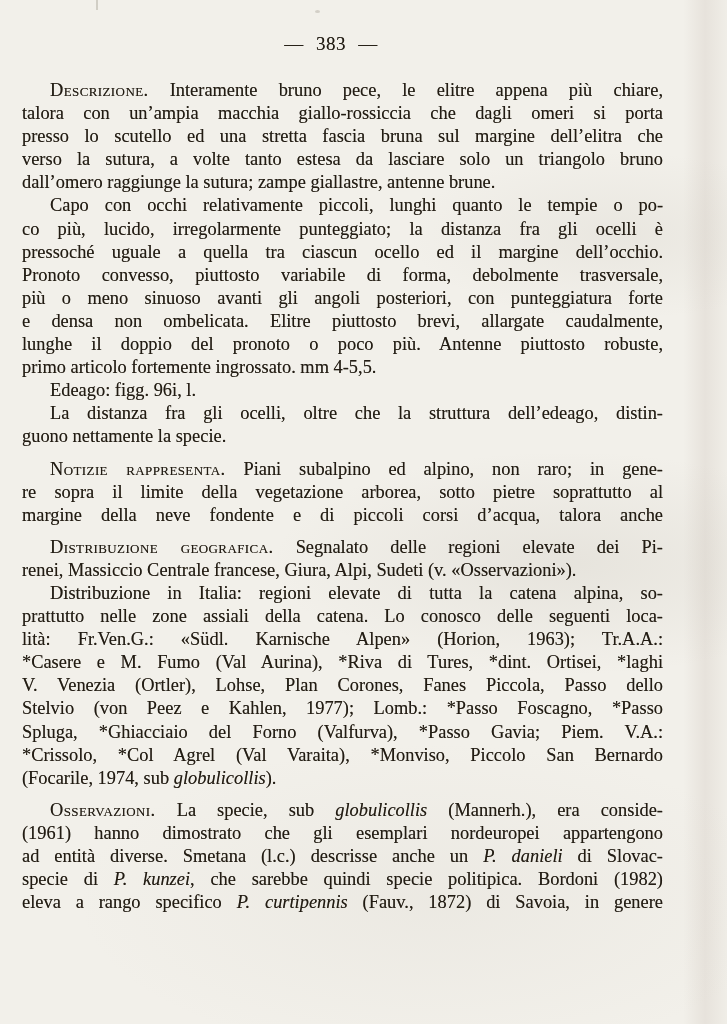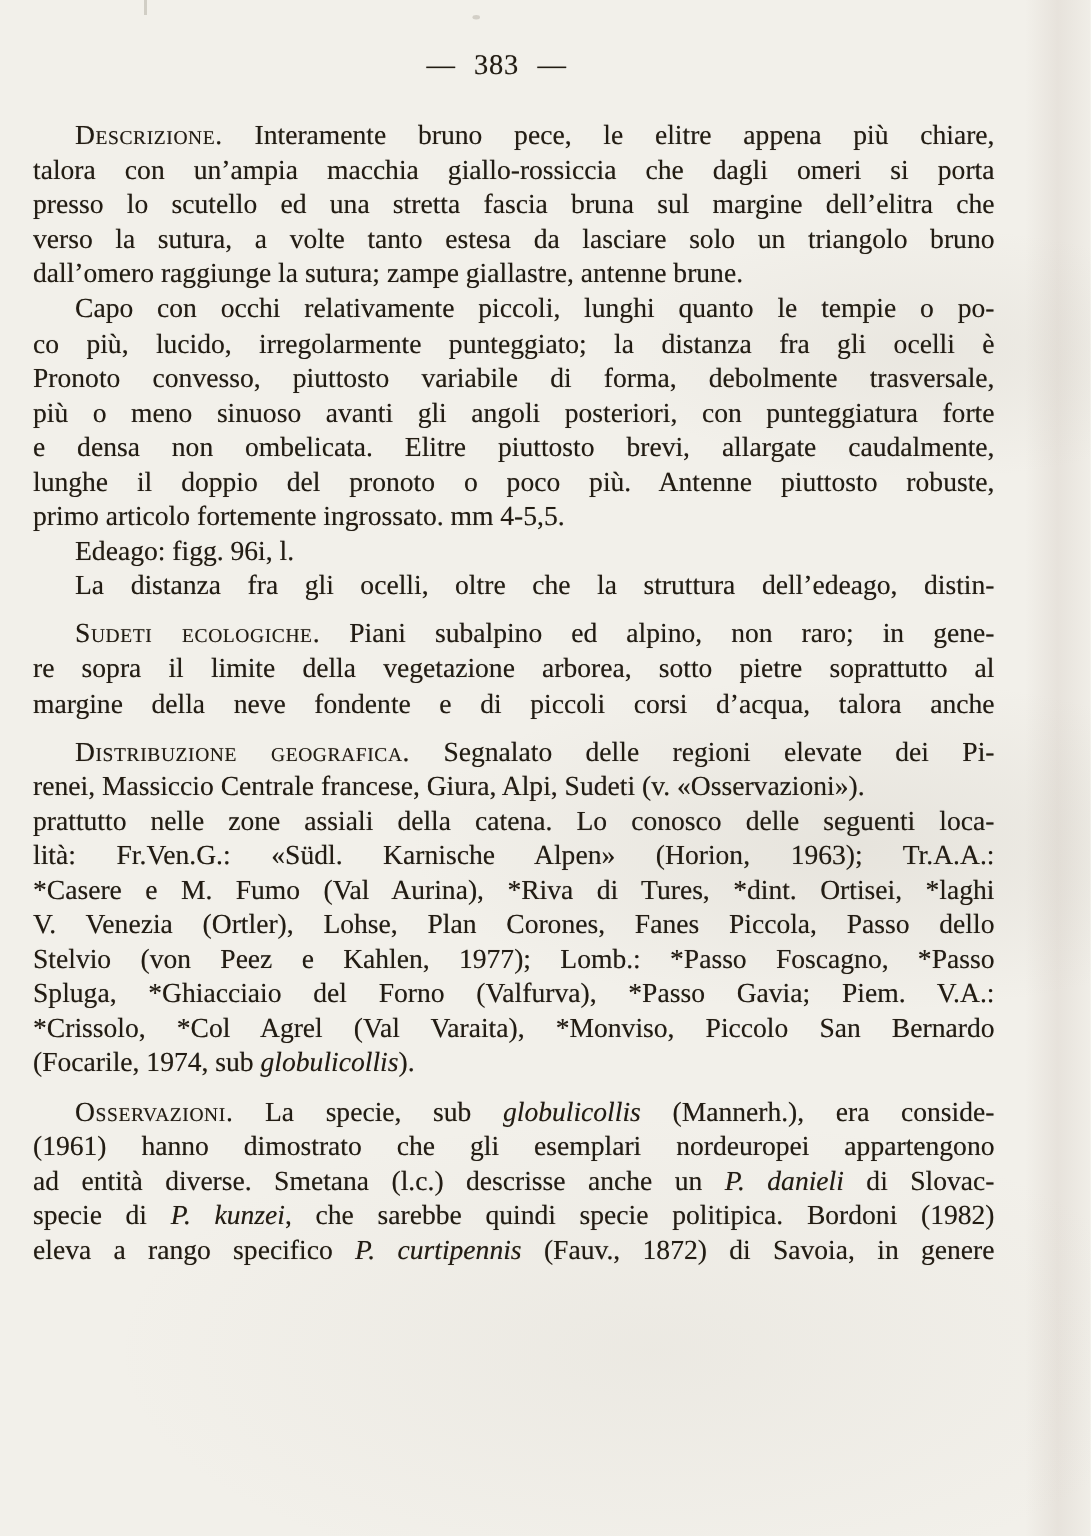--- a/index.html
+++ b/index.html
@@ -57,42 +57,45 @@
       <div class="para">
         <div class="line first"><span class="sc">Descrizione.</span><span class="n"> Interamente bruno pece, le elitre appena più chiare,</span></div>
         <div class="line"><span class="n">talora con un’ampia macchia giallo-rossiccia che dagli omeri si porta</span></div>
         <div class="line"><span class="n">presso lo scutello ed una stretta fascia bruna sul margine dell’elitra che</span></div>
         <div class="line"><span class="n">verso la sutura, a volte tanto estesa da lasciare solo un triangolo bruno</span></div>
         <div class="line last"><span class="n">dall’omero raggiunge la sutura; zampe giallastre, antenne brune.</span></div>
       </div>
       <div class="para">
         <div class="line first"><span class="n">Capo con occhi relativamente piccoli, lunghi quanto le tempie o po-</span></div>
         <div class="line"><span class="n">co più, lucido, irregolarmente punteggiato; la distanza fra gli ocelli è</span></div>
+        <div class="line"><span class="n">pressoché uguale a quella tra ciascun ocello ed il margine dell’occhio.</span></div>
         <div class="line"><span class="n">Pronoto convesso, piuttosto variabile di forma, debolmente trasversale,</span></div>
         <div class="line"><span class="n">più o meno sinuoso avanti gli angoli posteriori, con punteggiatura forte</span></div>
         <div class="line"><span class="n">e densa non ombelicata. Elitre piuttosto brevi, allargate caudalmente,</span></div>
         <div class="line"><span class="n">lunghe il doppio del pronoto o poco più. Antenne piuttosto robuste,</span></div>
         <div class="line last"><span class="n">primo articolo fortemente ingrossato. mm 4-5,5.</span></div>
       </div>
       <div class="para">
         <div class="line first last"><span class="n">Edeago: figg. 96i, l.</span></div>
       </div>
       <div class="para">
         <div class="line first"><span class="n">La distanza fra gli ocelli, oltre che la struttura dell’edeago, distin-</span></div>
+        <div class="line last"><span class="n">guono nettamente la specie.</span></div>
       </div>
       <div class="para gap">
-        <div class="line first"><span class="sc">Sudeti ecologiche.</span><span class="n"> Piani subalpino ed alpino, non raro; in gene-</span></div>
+        <div class="line first"><span class="sc">Notizie rappresenta.</span><span class="n"> Piani subalpino ed alpino, non raro; in gene-</span></div>
         <div class="line"><span class="n">re sopra il limite della vegetazione arborea, sotto pietre soprattutto al</span></div>
         <div class="line"><span class="n">margine della neve fondente e di piccoli corsi d’acqua, talora anche</span></div>
       </div>
       <div class="para gap">
         <div class="line first"><span class="sc">Distribuzione geografica.</span><span class="n"> Segnalato delle regioni elevate dei Pi-</span></div>
         <div class="line last"><span class="n">renei, Massiccio Centrale francese, Giura, Alpi, Sudeti (v. «Osservazioni»).</span></div>
       </div>
       <div class="para">
+        <div class="line first"><span class="n">Distribuzione in Italia: regioni elevate di tutta la catena alpina, so-</span></div>
         <div class="line"><span class="n">prattutto nelle zone assiali della catena. Lo conosco delle seguenti loca-</span></div>
         <div class="line"><span class="n">lità: Fr.Ven.G.: «Südl. Karnische Alpen» (Horion, 1963); Tr.A.A.:</span></div>
         <div class="line"><span class="n">*Casere e M. Fumo (Val Aurina), *Riva di Tures, *dint. Ortisei, *laghi</span></div>
         <div class="line"><span class="n">V. Venezia (Ortler), Lohse, Plan Corones, Fanes Piccola, Passo dello</span></div>
         <div class="line"><span class="n">Stelvio (von Peez e Kahlen, 1977); Lomb.: *Passo Foscagno, *Passo</span></div>
         <div class="line"><span class="n">Spluga, *Ghiacciaio del Forno (Valfurva), *Passo Gavia; Piem. V.A.:</span></div>
         <div class="line"><span class="n">*Crissolo, *Col Agrel (Val Varaita), *Monviso, Piccolo San Bernardo</span></div>
         <div class="line last"><span class="n">(Focarile, 1974, sub </span><span class="it">globulicollis</span><span class="n">).</span></div>
       </div>
       <div class="para gap">

